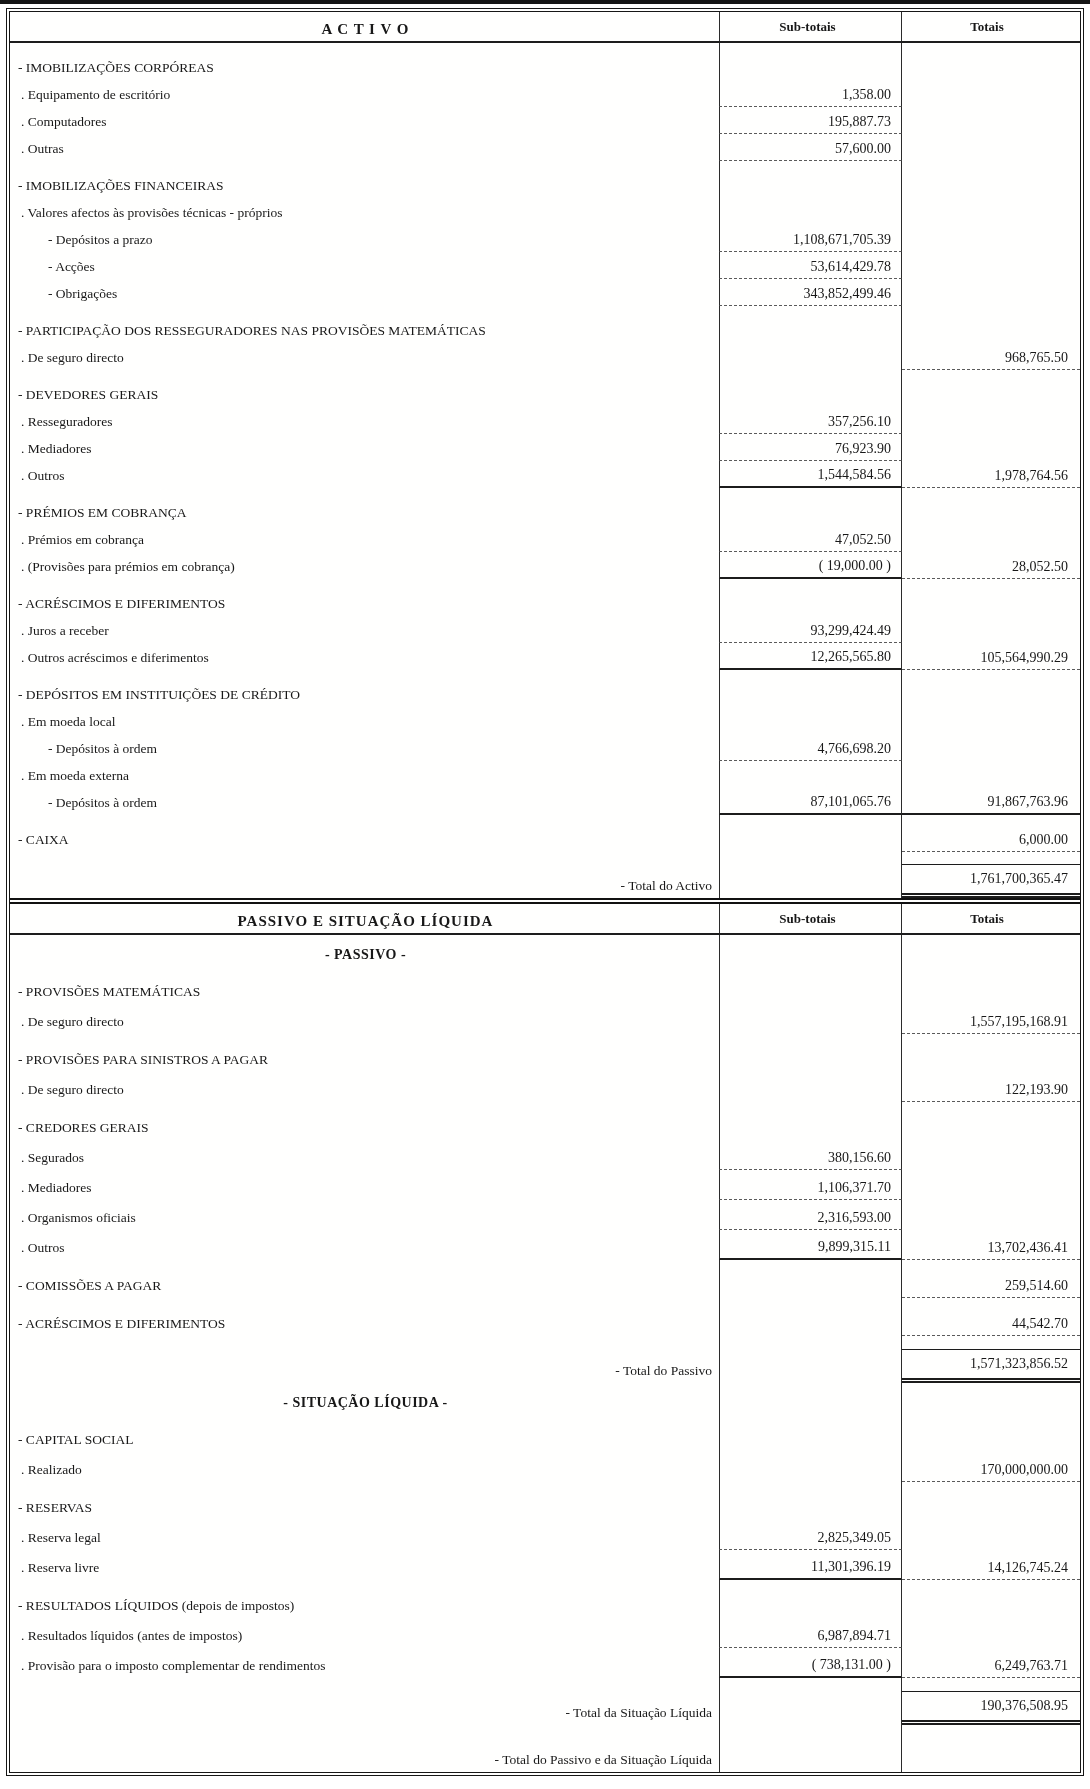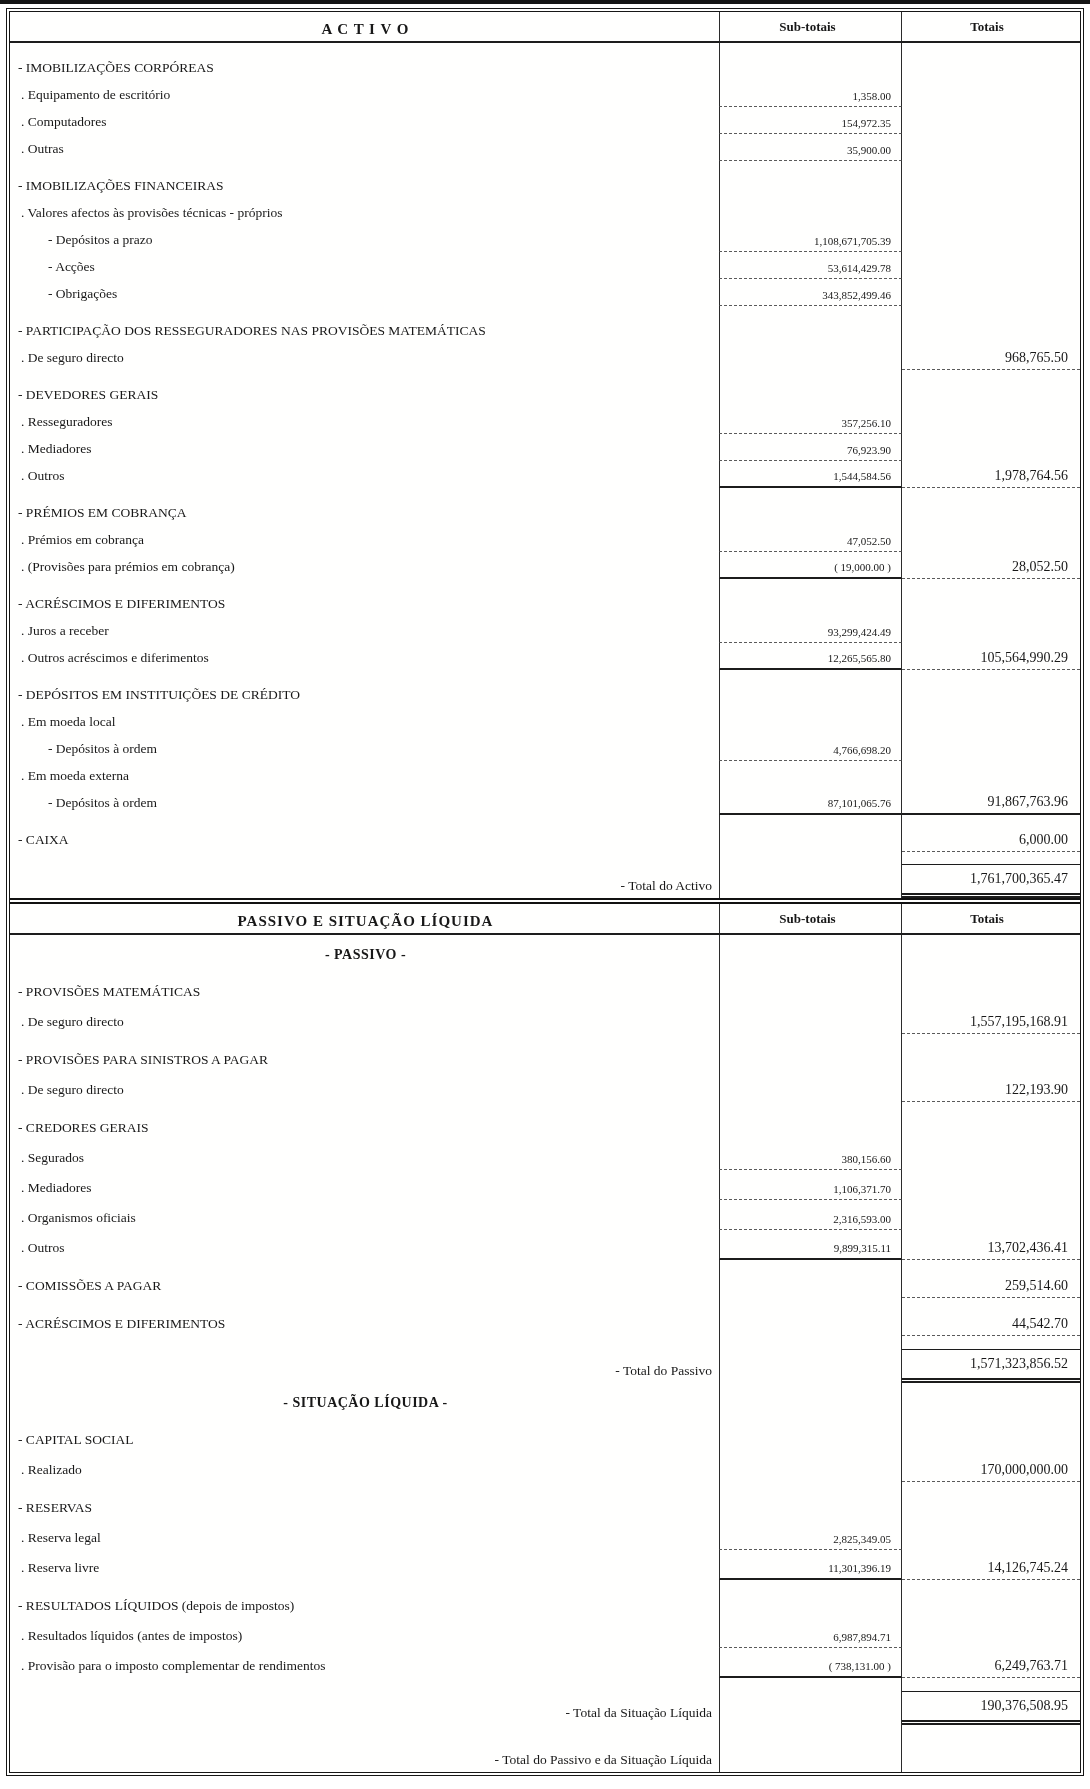--- a/index.html
+++ b/index.html
@@ -29,21 +29,21 @@
     font-size: 13.5px;
     line-height: 1.1;
     overflow: hidden;
   }
   .label { padding: 0 6px 4px 8px; }
   .sub {
     border-left: 1.5px solid #2b2b2b;
     border-right: 1.5px solid #2b2b2b;
     justify-content: flex-end;
     padding: 0 10px 4px 4px;
-    font-size: 11px;
+    font-size: 14px;
   }
   .tot {
     justify-content: flex-end;
     padding: 0 12px 4px 4px;
     font-size: 14px;
   }
   
   .hdr-row { height: 31px; border-bottom: 2px solid #1d1d1d; }
   .hdr-row .label {
     justify-content: center;
@@ -107,26 +107,26 @@
           <div class="cell sub"></div>
           <div class="cell tot"></div>
         </div>
         <div class="row r-item">
           <div class="cell label ind1">. Equipamento de escritório</div>
           <div class="cell sub u-dash">1,358.00</div>
           <div class="cell tot"></div>
         </div>
         <div class="row r-item">
           <div class="cell label ind1">. Computadores</div>
-          <div class="cell sub u-dash">154,972.35</div>
+          <div class="cell sub u-dash">195,887.73</div>
           <div class="cell tot"></div>
         </div>
         <div class="row r-item">
           <div class="cell label ind1">. Outras</div>
-          <div class="cell sub u-dash">35,900.00</div>
+          <div class="cell sub u-dash">57,600.00</div>
           <div class="cell tot"></div>
         </div>
         <div class="row r-section">
           <div class="cell label ind0">- IMOBILIZAÇÕES FINANCEIRAS</div>
           <div class="cell sub"></div>
           <div class="cell tot"></div>
         </div>
         <div class="row r-item">
           <div class="cell label ind1">. Valores afectos às provisões técnicas - próprios</div>
           <div class="cell sub"></div>

